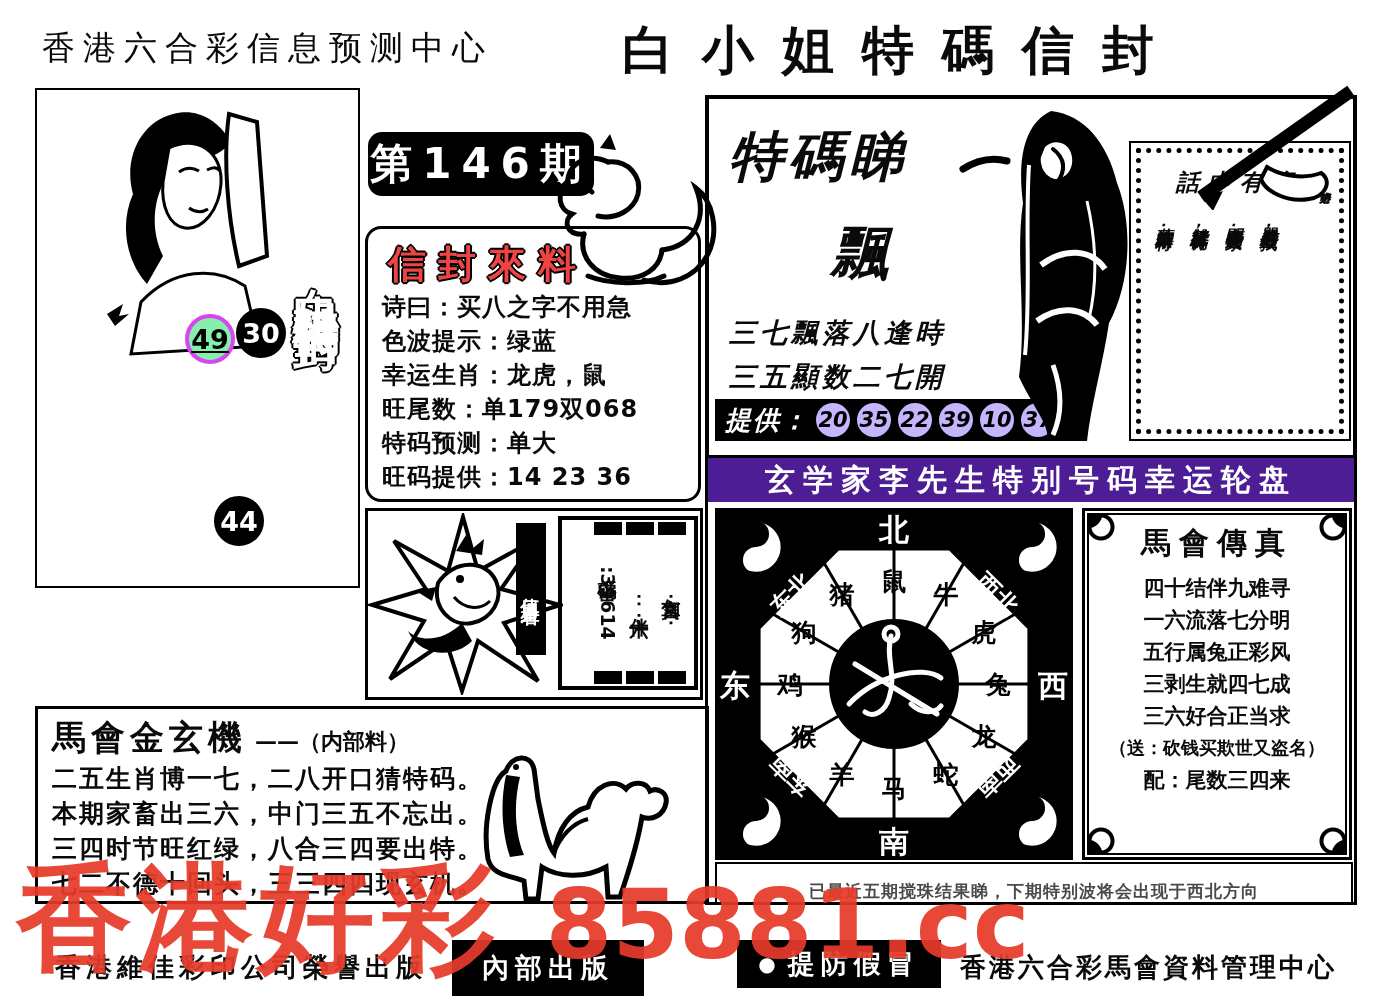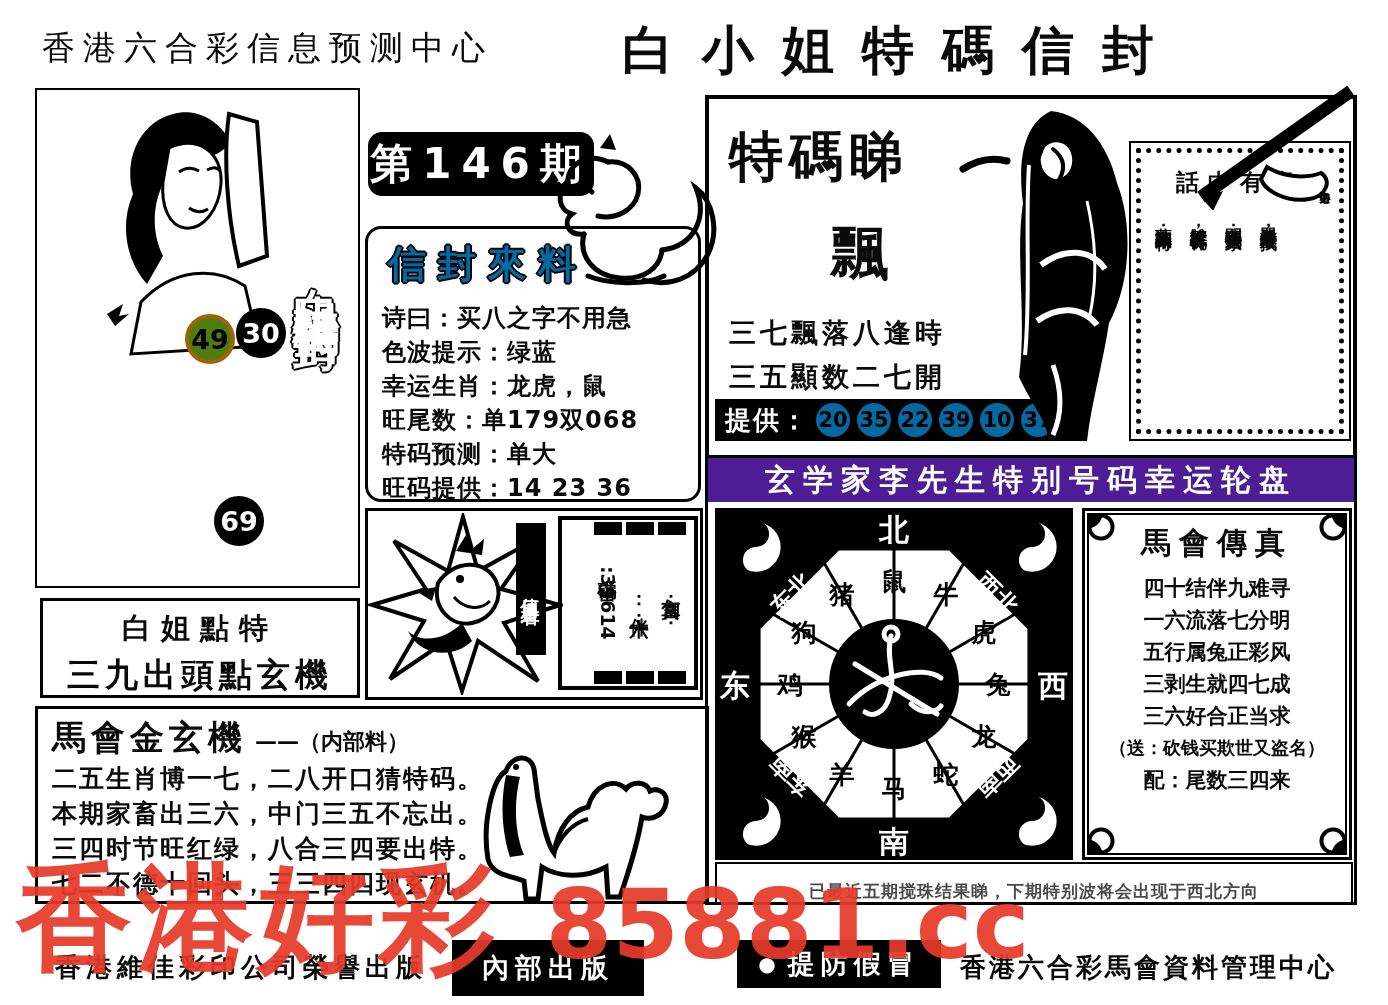--- a/index.html
+++ b/index.html
@@ -9,35 +9,35 @@
     background: #fff; color: #0a0a0a; overflow: hidden;
   }
   .abs { position: absolute; }
   
   .hdr-left { left: 42px; top: 26px; font-size: 33px; font-weight: 400; letter-spacing: 8px; white-space: nowrap; }
   .hdr-main { left: 622px; top: 16px; font-size: 52px; font-weight: 900; letter-spacing: 28px; white-space: nowrap; }
   
   .left-panel { left: 35px; top: 88px; width: 325px; height: 500px; border: 2px solid #000; }
   .ball { width: 50px; height: 50px; border-radius: 50%; display: flex; align-items: center; justify-content: center;
           font-size: 27px; font-weight: 900; position: absolute; }
-  .ball-outline { background: #4d7c0f; border: 4px solid #a16207; color: #000; }
+  .ball-outline { background: #86efac; border: 4px solid #d946ef; color: #000; text-decoration: underline; }
   .ball-solid { background: #000; color: #fff; border: 3px solid #000; }
   .vert-title { left: 286px; top: 252px; writing-mode: vertical-rl; font-size: 46px; font-weight: 900;
                 letter-spacing: 6px; color: #fff; white-space: nowrap;
                 text-shadow: -2px 0 #000, 2px 0 #000, 0 -2px #000, 0 2px #000,
                              -1px -1px #000, 1px -1px #000, -1px 1px #000, 1px 1px #000; z-index: 5; }
   
   .issue-badge { left: 368px; top: 132px; width: 226px; height: 64px; background: #000; color: #fff;
                  border-radius: 14px; display: flex; align-items: center; justify-content: center;
                  font-size: 42px; font-weight: 900; letter-spacing: 10px; z-index: 3; }
   .squirrel { left: 548px; top: 126px; width: 172px; height: 168px; z-index: 4; }
   
   .envelope-box { left: 365px; top: 226px; width: 336px; height: 276px; border: 3px solid #000;
                   border-radius: 16px; padding: 8px 14px; }
-  .envelope-title { font-size: 38px; font-weight: 900; letter-spacing: 12px; margin: 2px 0 11px 6px; color: #0369a1;
+  .envelope-title { font-size: 38px; font-weight: 900; letter-spacing: 12px; margin: 2px 0 0 6px; color: #ef4444;
                     text-shadow: -2px 0 #000, 2px 0 #000, 0 -2px #000, 0 2px #000,
                                  -1px -1px #000, 1px -1px #000, -1px 1px #000, 1px 1px #000; }
   .envelope-line { font-size: 24px; font-weight: 700; line-height: 34px; white-space: nowrap; letter-spacing: 1px; }
   
   .rooster-box { left: 365px; top: 508px; width: 338px; height: 192px; border: 3px solid #000; }
   .rooster-svg { position: absolute; left: 0px; top: 2px; width: 195px; height: 182px; }
   .deity { position: absolute; left: 148px; top: 12px; width: 30px; height: 132px; background: #000; color: #fff;
            writing-mode: vertical-rl; font-size: 19px; font-weight: 700; letter-spacing: 3px;
            display: flex; align-items: center; justify-content: center; }
   .secret-box { position: absolute; left: 190px; top: 5px; width: 140px; height: 174px; border: 4px solid #000;
@@ -48,30 +48,30 @@
   .baijie-box { left: 40px; top: 598px; width: 320px; height: 100px; border: 3px solid #000; text-align: center; padding-top: 8px; }
   .baijie-l1 { font-size: 29px; font-weight: 900; letter-spacing: 10px; }
   .baijie-l2 { font-size: 33px; font-weight: 900; letter-spacing: 5px; margin-top: 4px; }
   .gold-box { left: 35px; top: 706px; width: 674px; height: 198px; border: 3px solid #000; padding: 6px 14px; }
   .gold-title-row { display: flex; align-items: baseline; gap: 8px; }
   .gold-title { font-size: 34px; font-weight: 900; letter-spacing: 5px; }
   .gold-subtitle { font-size: 22px; font-weight: 800; }
   .gold-line { font-size: 25px; font-weight: 700; line-height: 35px; letter-spacing: 2px; white-space: nowrap; }
   .camel-svg { position: absolute; left: 398px; top: 32px; width: 290px; height: 162px; }
   
-  .rt-panel { left: 705px; top: 95px; width: 652px; height: 380px; border: 4px solid #000; }
+  .rt-panel { left: 705px; top: 95px; width: 652px; height: 380px; border: 4px solid #000; font-style: italic; }
   .tema-title { position: absolute; left: 20px; top: 22px; font-size: 54px; font-weight: 900; letter-spacing: 6px; }
   .tema-drop { position: absolute; left: 122px; top: 116px; font-size: 58px; font-weight: 900; }
   .brush-marks { position: absolute; left: 248px; top: 42px; width: 120px; height: 60px; }
   .tema-lines { position: absolute; left: 20px; top: 212px; font-size: 27px; font-weight: 800;
                 line-height: 44px; letter-spacing: 4px; white-space: nowrap; }
   .provide-bar { position: absolute; left: 6px; top: 300px; height: 42px; background: #000; color: #fff;
                  display: inline-flex; align-items: center; padding: 0 10px; gap: 7px; }
   .provide-label { font-size: 26px; font-weight: 900; letter-spacing: 2px; }
-  .provide-ball { width: 34px; height: 34px; border-radius: 50%; background: #0369a1; color: #000;
+  .provide-ball { width: 34px; height: 34px; border-radius: 50%; background: #c4b5fd; color: #000;
                   display: flex; align-items: center; justify-content: center; font-size: 21px; font-weight: 900; }
   .pinup-svg { position: absolute; left: 280px; top: 6px; width: 152px; height: 338px; }
   
   .stamp { position: absolute; left: 420px; top: 42px; width: 222px; height: 300px; border: 2px solid #000;
            padding: 5px; background: #fff; }
   .stamp-inner { width: 100%; height: 100%; border: 5px dotted #000; position: relative; padding: 6px; }
   .stamp-title { text-align: center; font-size: 23px; font-weight: 900; letter-spacing: 9px; margin-top: 8px; }
   .stamp-note { position: absolute; right: 8px; top: 30px; writing-mode: vertical-rl; font-size: 11px; font-weight: 700; }
   .stamp-cols { writing-mode: vertical-rl; height: 208px; margin-top: 16px; padding-right: 14px; }
   .stamp-col { font-size: 17px; font-weight: 800; padding: 0 6px; letter-spacing: 1px; }
@@ -128,21 +128,21 @@
       <path fill="#fff" stroke="#000" stroke-width="3" d="M64,206 C96,172 138,170 168,190 L182,250 L54,258 Z"></path>
       <path fill="#000" d="M30,218 l16,-10 l-4,12 l10,-2 l-14,12 z"></path>
     </svg>
     <div class="ball ball-outline" style="left:148px;top:224px">
         <span>49</span>
       </div>
     <div class="ball ball-solid" style="left:199px;top:218px">
         <span>30</span>
       </div>
     <div class="ball ball-solid" style="left:177px;top:406px">
-        <span>69</span>
+        <span>44</span>
       </div>
   </div>
   <div class="abs vert-title">白小姐特碼信封</div>
 
   <div class="abs issue-badge">第146期</div>
   <svg class="abs squirrel" viewBox="0 0 172 168">
     <g fill="none" stroke="#000" stroke-width="5" stroke-linecap="round">
       <path d="M60,36 C40,26 18,38 20,58 C8,66 10,84 24,88 C14,96 20,110 36,108"></path>
       <path d="M60,36 C80,34 94,50 90,68 C86,84 68,94 50,90"></path>
       <path d="M36,108 C30,130 46,150 72,152 C96,154 112,142 114,124"></path>
@@ -175,24 +175,20 @@
       <circle cx="92" cy="66" r="4" fill="#000"></circle>
     </svg>
     <div class="deity">值日星君</div>
     <div class="secret-box">
       <div class="secret-col">句真言：：</div>
       <div class="secret-col">：六伴十：</div>
       <div class="secret-col">密碼:39614</div>
     </div>
   </div>
 
-  <div class="abs baijie-box">
-    <div class="baijie-l1">白姐點特</div>
-    <div class="baijie-l2">三九出頭點玄機</div>
-  </div>
 
   <div class="abs gold-box">
     <div class="gold-title-row">
       <span class="gold-title">馬會金玄機</span>
       <span class="gold-subtitle">——（内部料）</span>
     </div>
     <div class="gold-line">二五生肖博一七，二八开口猜特码。</div>
     <div class="gold-line">本期家畜出三六，中门三五不忘出。</div>
     <div class="gold-line">三四时节旺红绿，八合三四要出特。</div>
     <div class="gold-line">七二不德十回头，三三四四现玄机。</div>

